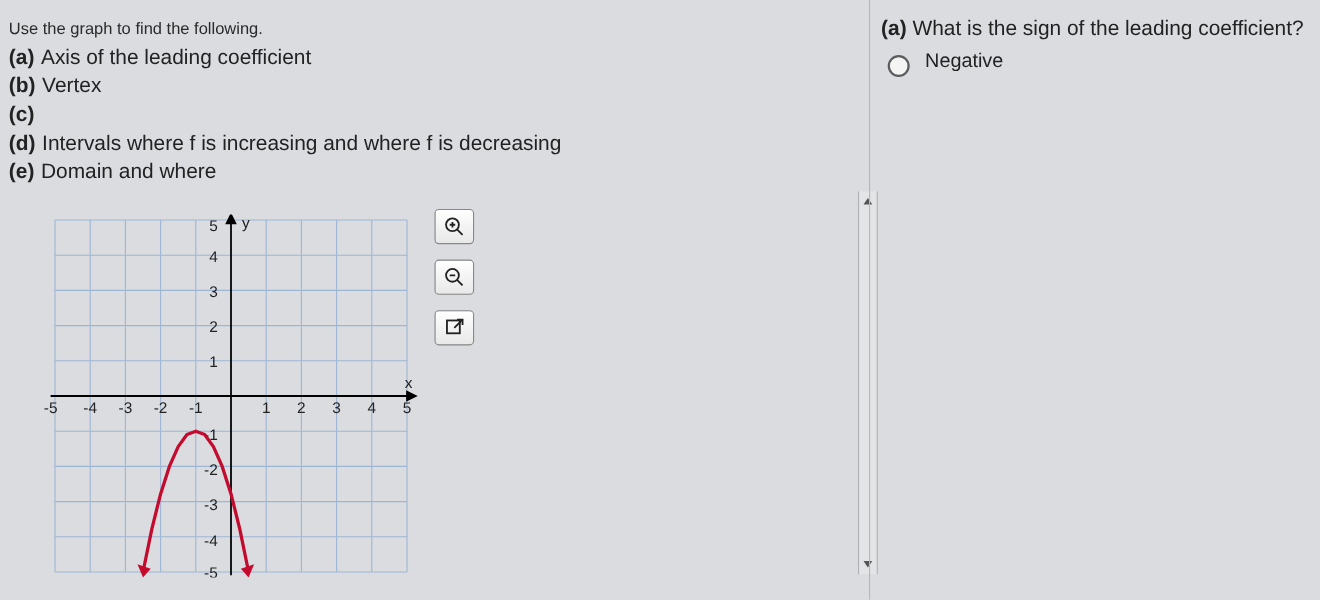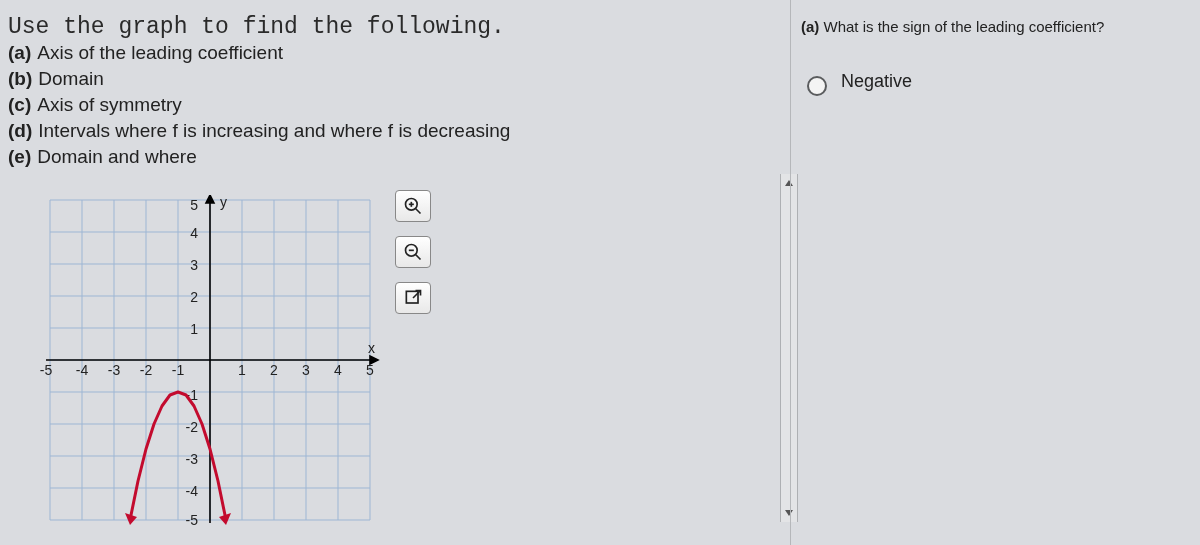--- a/index.html
+++ b/index.html
@@ -16,21 +16,21 @@
     flex: 0 0 790px;
     padding: 14px 10px 0 8px;
     position: relative;
   }
   .right-col {
     flex: 1;
     padding: 14px 12px 0 10px;
     border-left: 1px solid #b5b7ba;
     position: relative;
   }
-  .prompt-line { font-size: 23px; line-height: 26px; color: #2a2a2a; font-family: Liberation Mono, monospace; }
+  .prompt-line { font-size: 15px; line-height: 26px; color: #2a2a2a; }
   .q-part { display: flex; gap: 6px; font-size: 19px; line-height: 26px; }
   .bold { font-weight: 700; }
   .graph-area {
     position: absolute;
     left: 40px;
     top: 195px;
     width: 340px;
     height: 330px;
   }
   .graph-svg { width: 340px; height: 330px; }
@@ -44,21 +44,21 @@
   }
   .tool-btn {
     width: 36px; height: 32px;
     border: 1px solid #888;
     border-radius: 4px;
     background: linear-gradient(#fff,#e8e8e8);
     display: flex; align-items: center; justify-content: center;
     cursor: pointer;
   }
   .tool-btn svg { width: 20px; height: 20px; }
-  .answer-q { font-size: 15px; line-height: 26px; margin-bottom: 26px; }
+  .answer-q { font-size: 19px; line-height: 26px; margin-bottom: 0; }
   .radio-row {
     display: flex; align-items: flex-end; gap: 14px;
     font-size: 18px; line-height: 30px; margin-left: 6px;
     cursor: pointer;
   }
   .radio {
     width: 20px; height: 20px; border: 2px solid #5a5c5e; border-radius: 50%;
     background: #f4f4f4;
   }
   .scrollbar {
@@ -83,25 +83,24 @@
 <body>
 
 <div class="left-col">
   <div class="prompt-line">Use the graph to find the following.</div>
   <div class="q-part">
     <span class="bold">(a)</span>
     <span>Axis of the leading coefficient</span>
   </div>
   <div class="q-part">
     <span class="bold">(b)</span>
-    <span>Domain</span>
+    <span>Vertex</span>
   </div>
   <div class="q-part">
     <span class="bold">(c)</span>
-    <span>Axis of symmetry</span>
   </div>
   <div class="q-part">
     <span class="bold">(d)</span>
     <span>Intervals where f is increasing and where f is decreasing</span>
   </div>
   <div class="q-part">
     <span class="bold">(e)</span>
     <span>Domain and where</span>
   </div>
 

